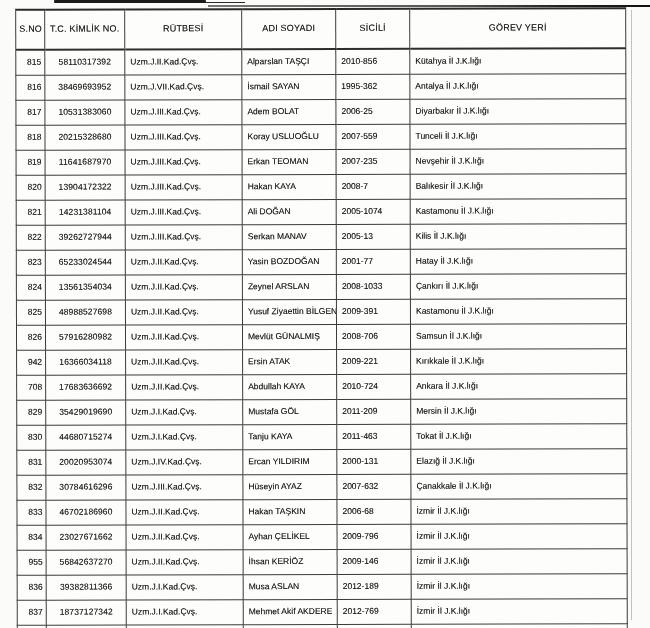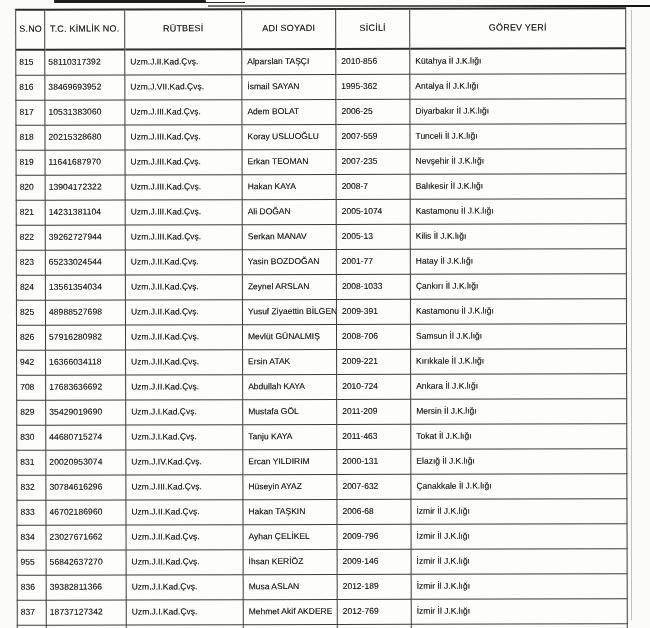--- a/index.html
+++ b/index.html
@@ -48,22 +48,22 @@
     text-shadow:0 0 0.5px rgba(40,40,40,.55);
   }
   thead th{
     height:36px;
     font-weight:normal;font-size:9px;text-align:center;vertical-align:middle;
     border-top:2.2px solid #2a2a2a;border-bottom:2px solid #2e2e2e;
     letter-spacing:.2px;
   }
   tbody td{height:22px;vertical-align:middle;}
   tbody tr{height:24.8px;}
-  td.sno{text-align:left;}
-  td.tc{letter-spacing:.1px;margin-left:16px;}
+  td.sno{text-align:right;}
+  td.tc{text-align:center;letter-spacing:.1px;margin-left:16px;}
   td.rutbe,td.ad,td.sicil,td.gorev{text-align:left;padding-left:5px;}
   tbody tr:nth-child(odd) td{border-bottom-width:1.8px;}
   tbody tr:nth-child(3n) td{border-top-color:#2f2f2f;}
   tr.partial td{height:12px;border-bottom:none;}
 </style>
 </head>
 <body>
 
 <div class="page">
 

